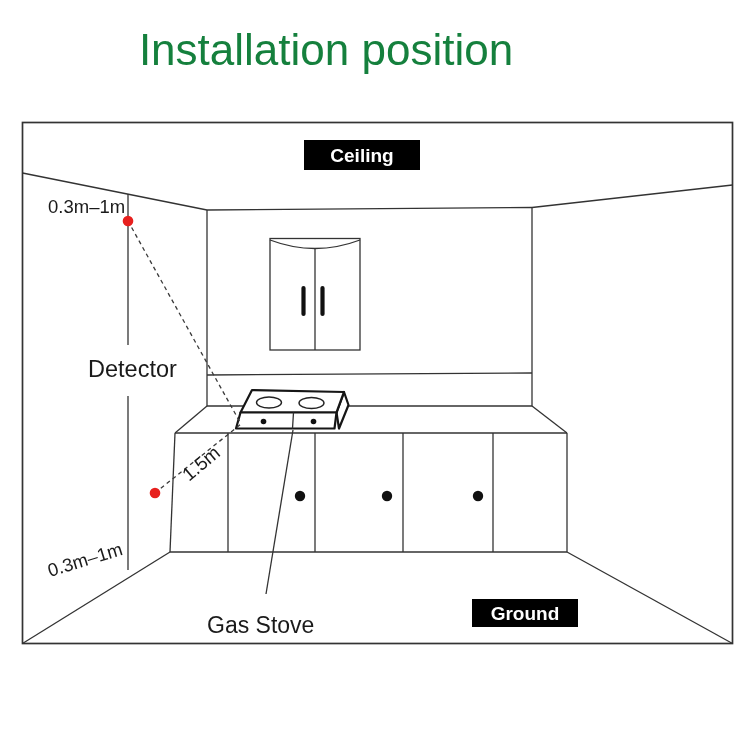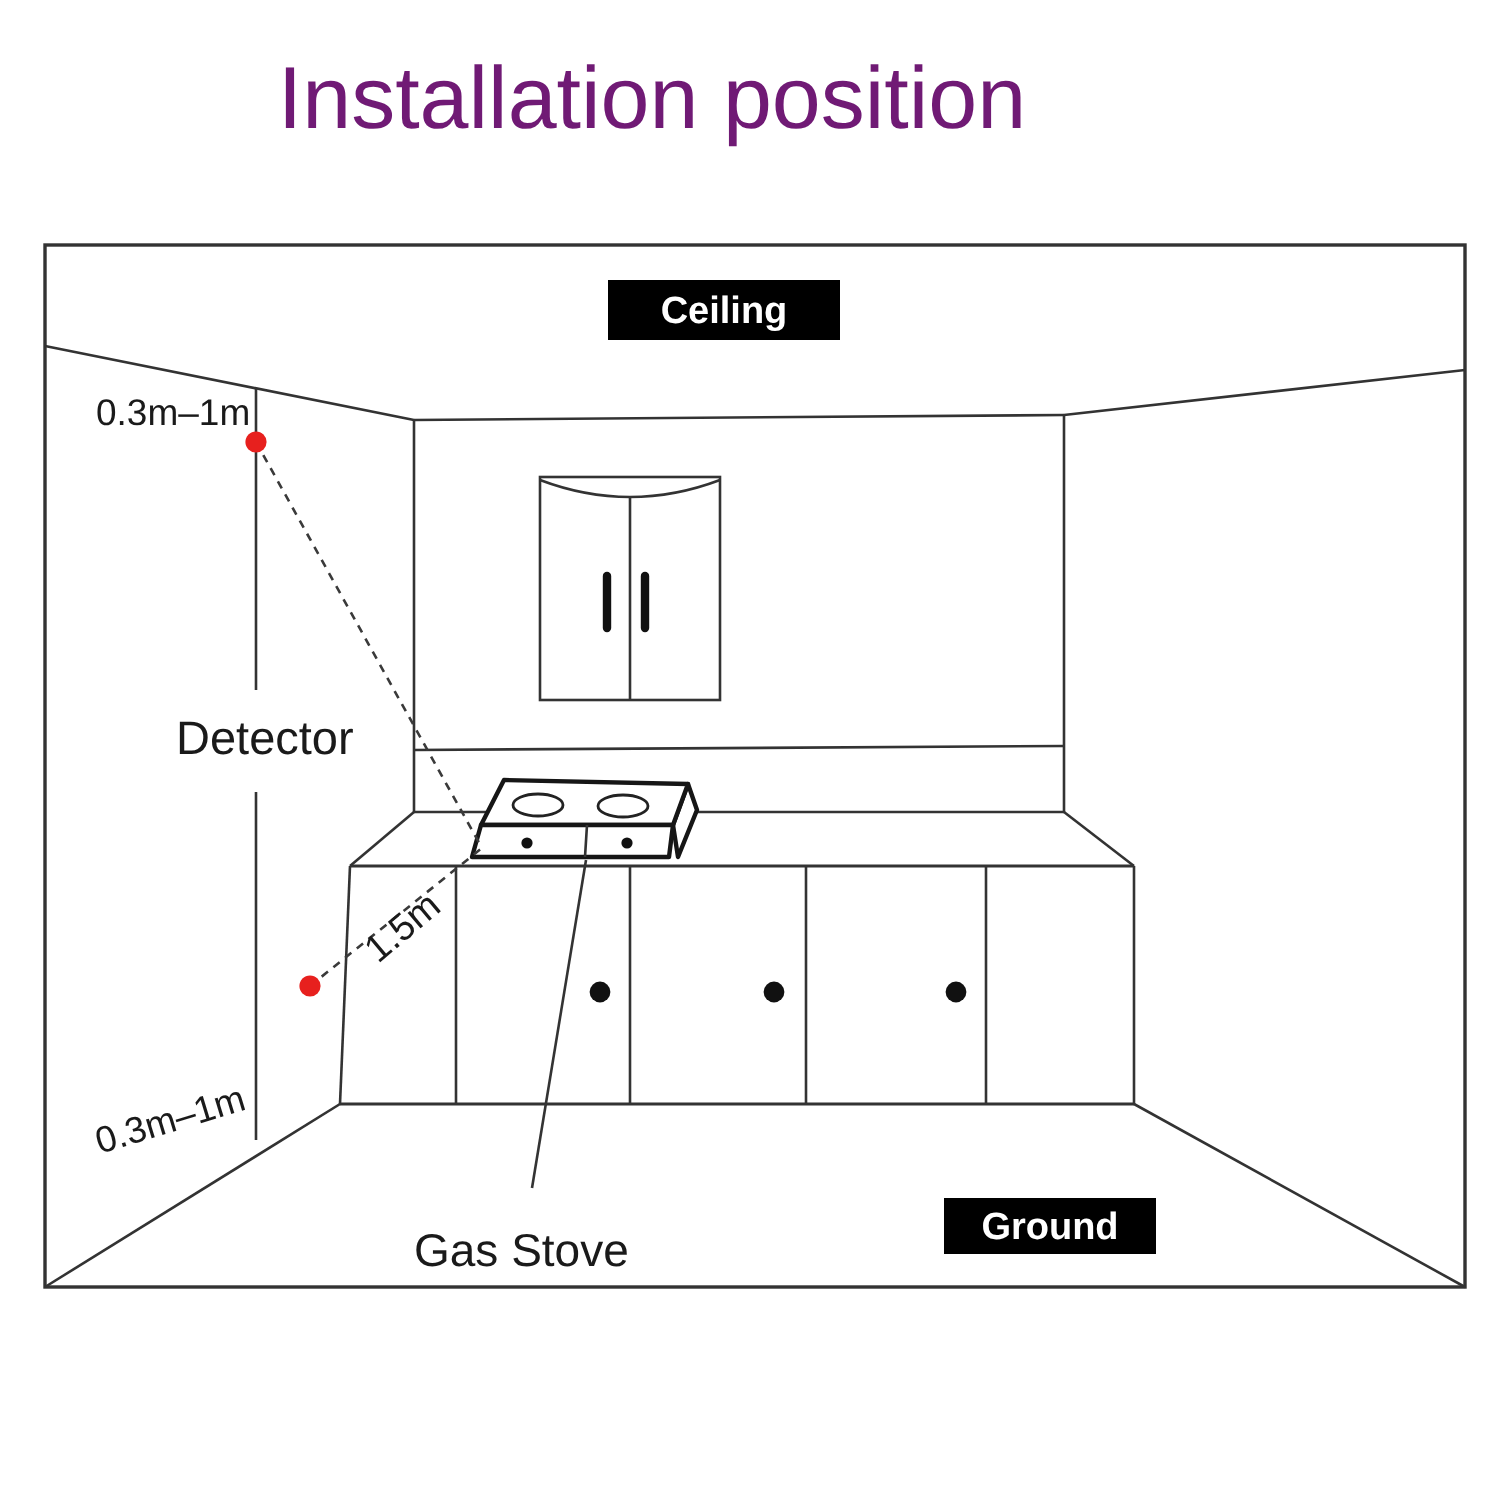--- a/index.html
+++ b/index.html
@@ -2,21 +2,21 @@
 <html><head>
 <meta charset="utf-8">
 <style>
   html,body{margin:0;padding:0;}
   body{
     width:750px;height:750px;position:relative;background:#ffffff;
     font-family:"Liberation Sans", sans-serif;overflow:hidden;
   }
   .page-title{
     position:absolute;top:26px;left:0;width:652px;margin:0;
-    text-align:center;font-size:44px;font-weight:400;color:#701a75;
+    text-align:center;font-size:44px;font-weight:400;color:#15803d;
     letter-spacing:0px;line-height:1.1;
   }
   svg.diagram{position:absolute;left:0;top:0;}
   .thin{stroke:#333333;stroke-width:1.3;fill:none;}
   .med{stroke:#333333;stroke-width:1.5;fill:none;}
   .frame{stroke:#333333;stroke-width:1.7;fill:none;}
   .dash{stroke:#3a3a3a;stroke-width:1.3;fill:none;stroke-dasharray:4 3.5;}
   .stove-line{stroke:#161616;stroke-width:2.2;fill:#ffffff;stroke-linejoin:round;}
   .svg-label{fill:#1a1a1a;font-family:"Liberation Sans", sans-serif;}
   .box-label{fill:#ffffff;font-weight:bold;font-family:"Liberation Sans", sans-serif;}

